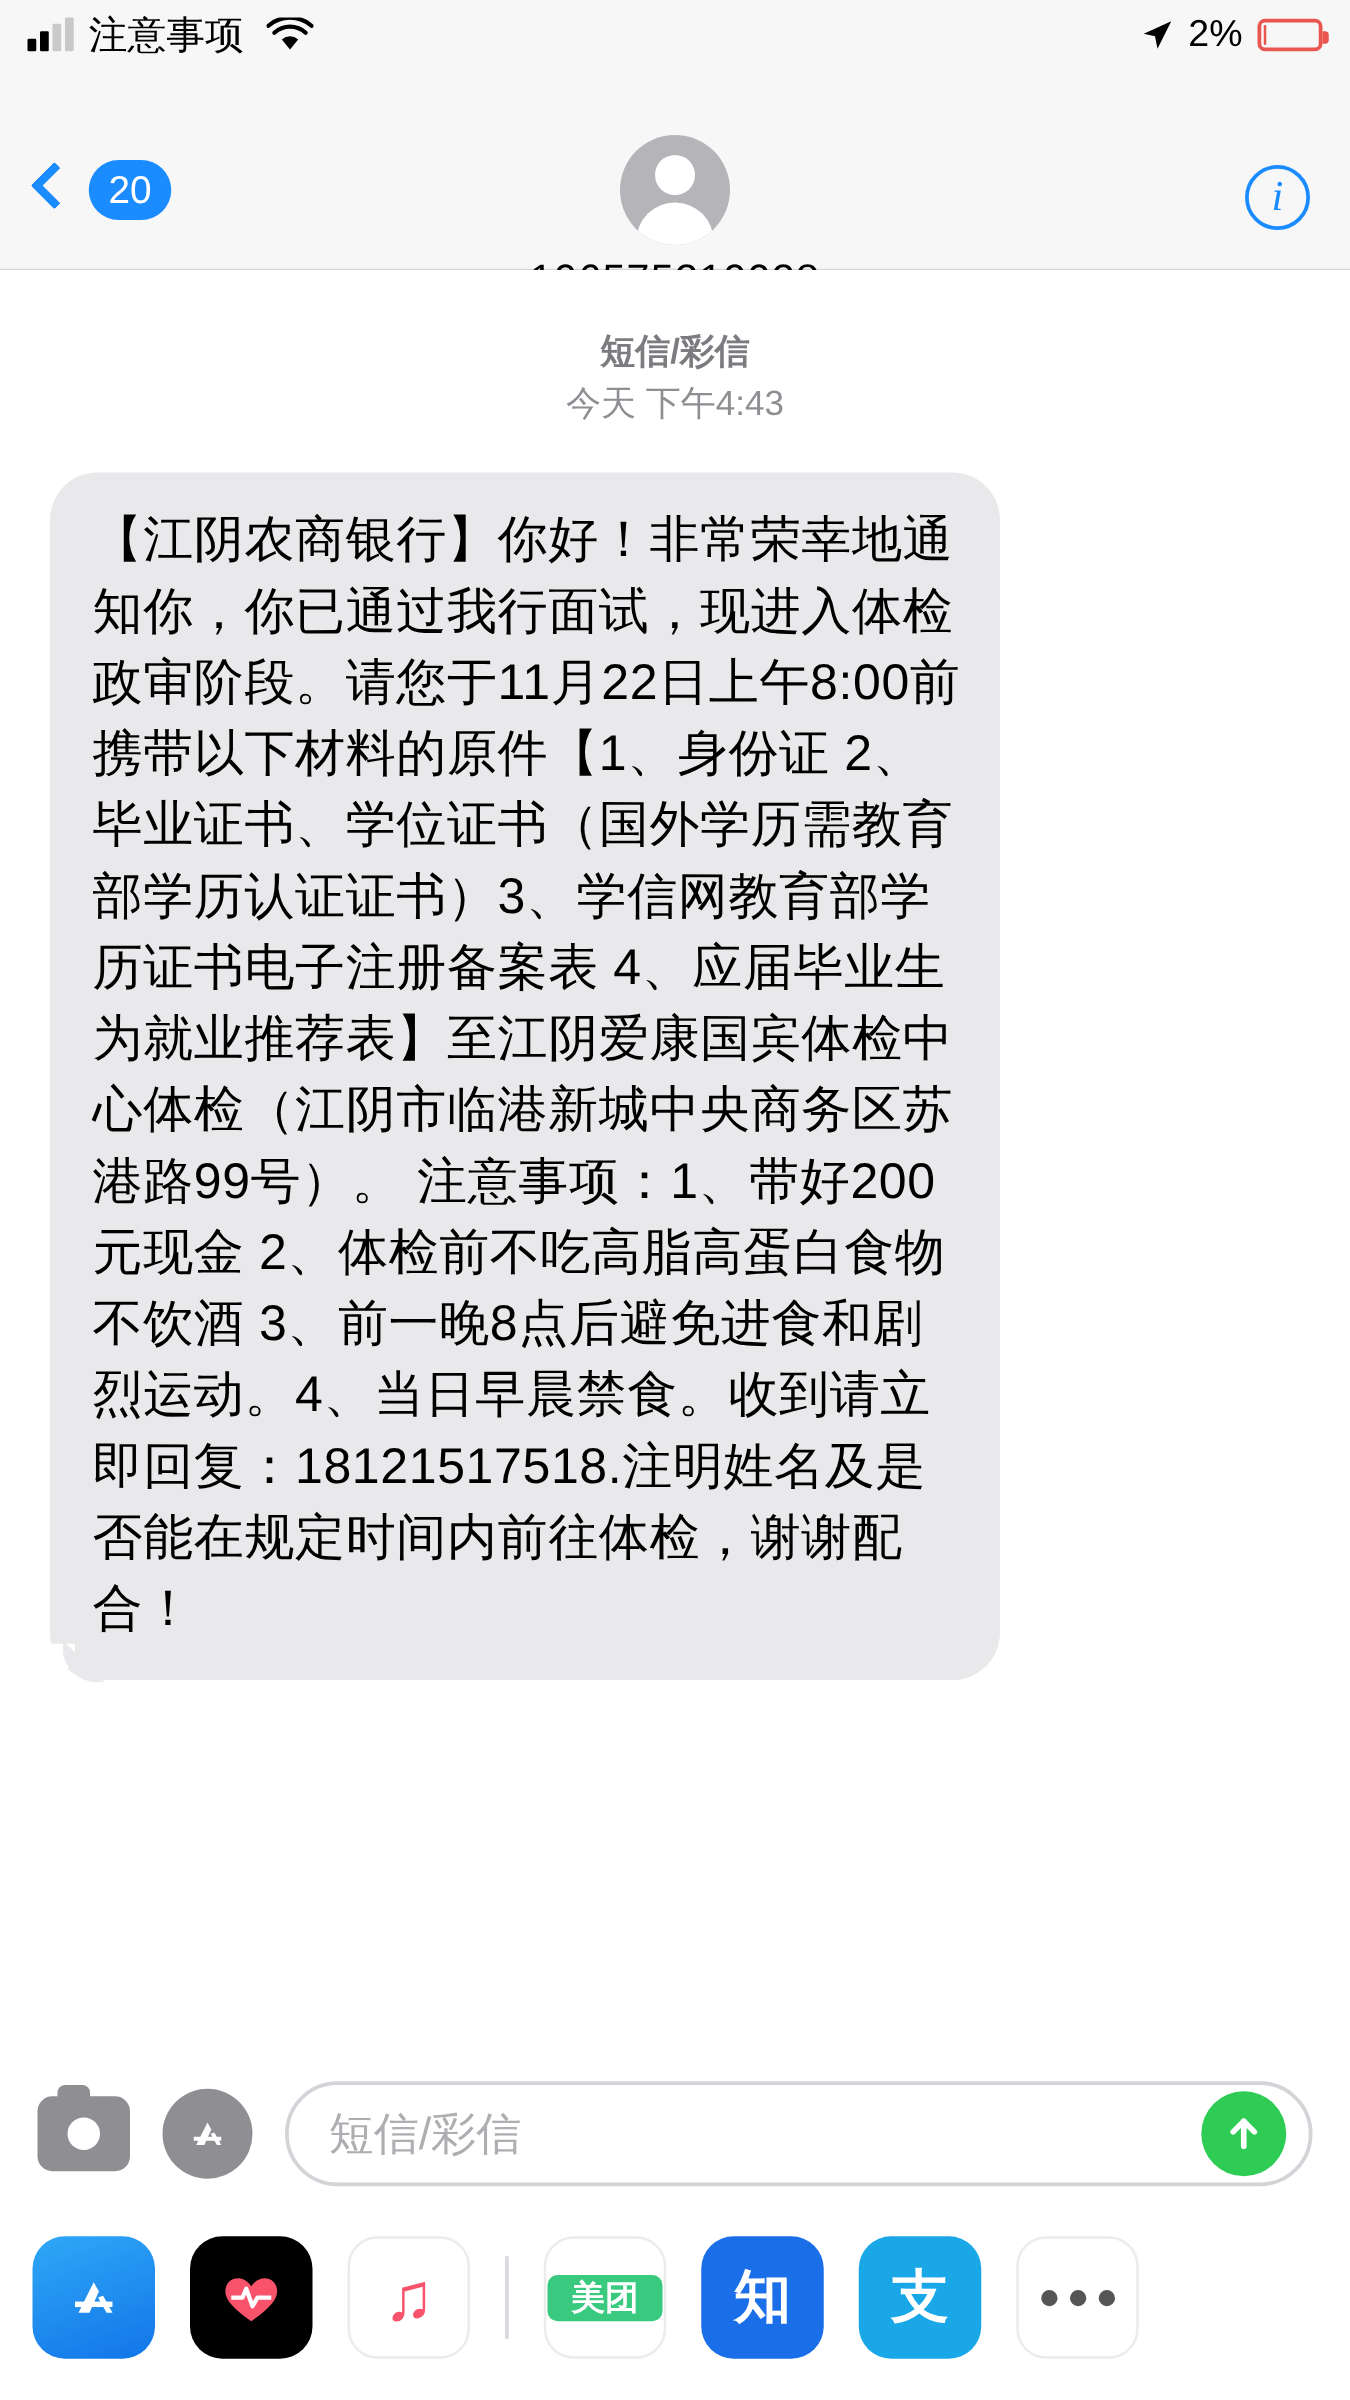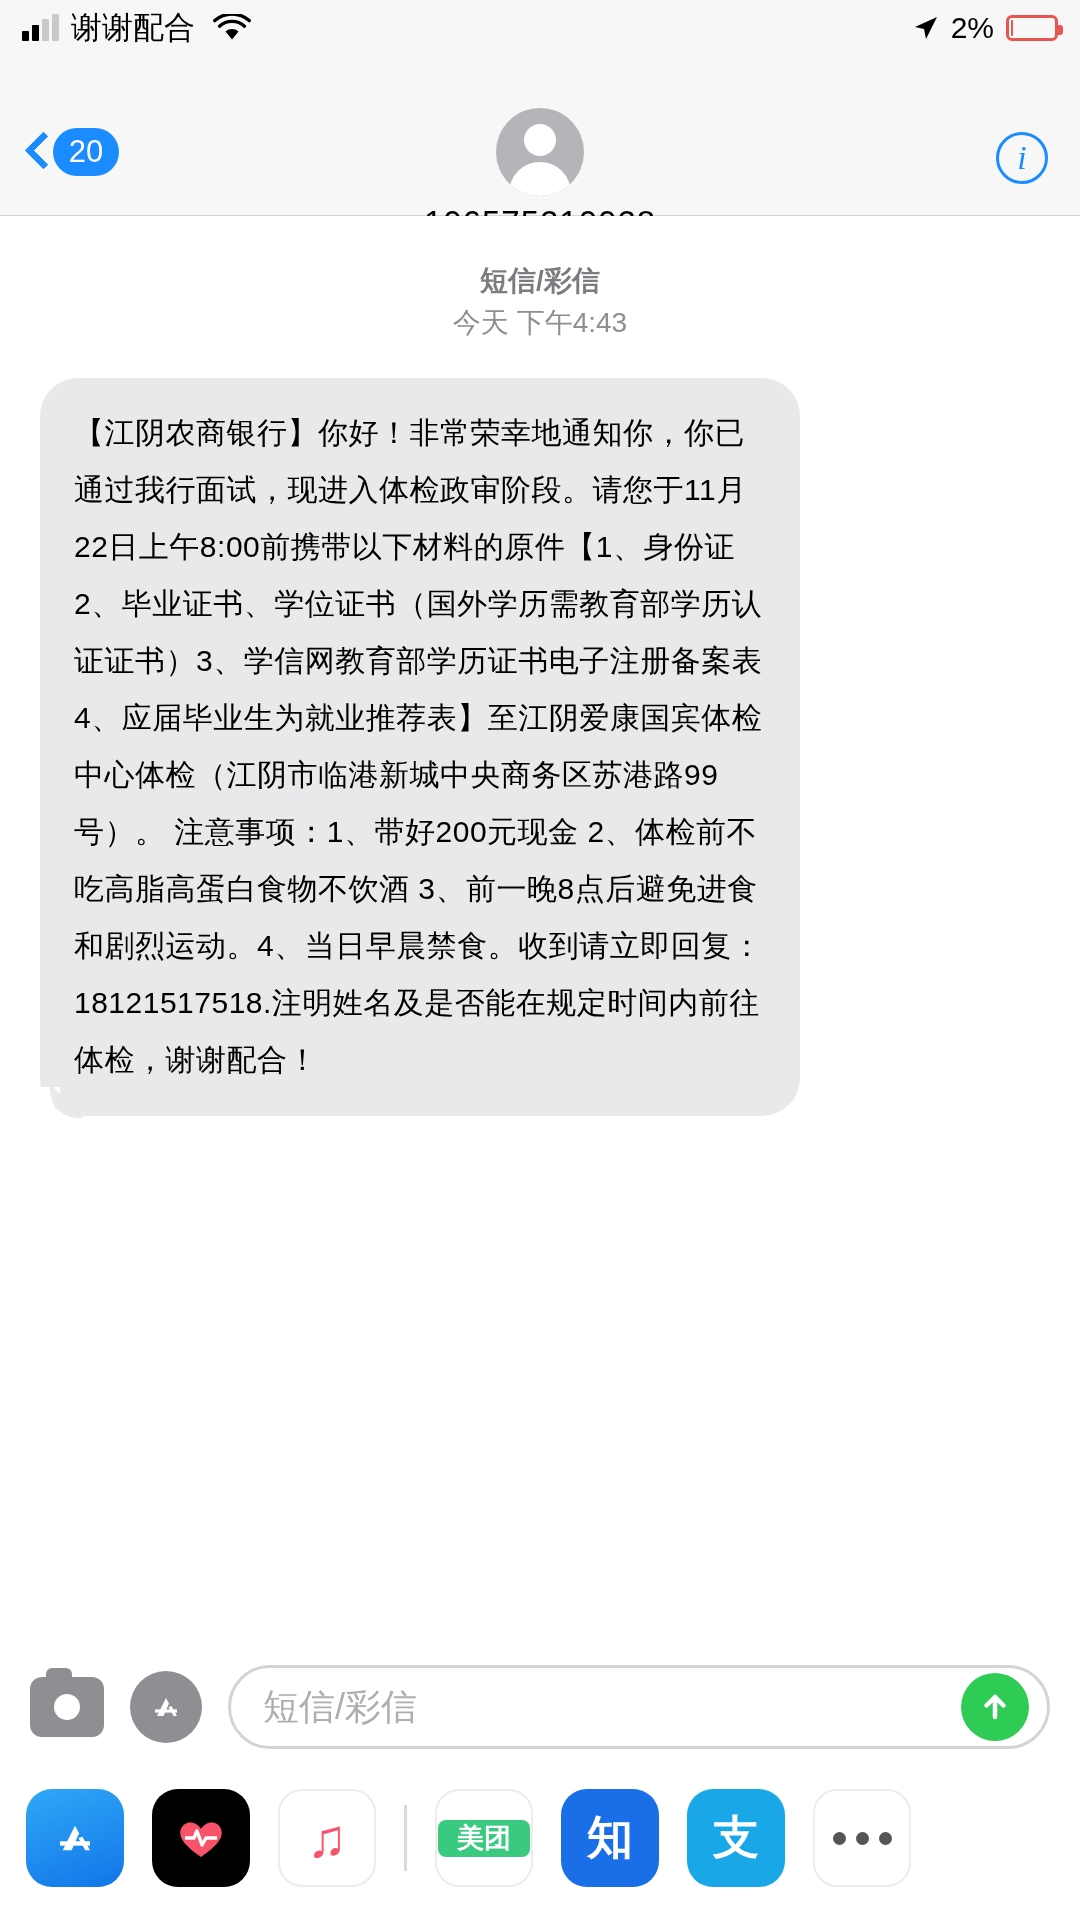--- a/index.html
+++ b/index.html
@@ -84,22 +84,22 @@
     background: #f7f7f7;
     height: 160px;
     position: relative;
     flex: 0 0 auto;
     border-bottom: 1px solid #d6d6d6;
   }
   .back-group {
     position: absolute;
     left: 26px; top: 72px;
     display: flex;
-    align-items: center;
-    gap: 1px;
+    align-items: flex-start;
+    gap: 19px;
   }
   .chev {
     width: 26px; height: 44px;
     position: relative;
   }
   .chev::before {
     content: "";
     position: absolute;
     left: 4px; top: 7px;
     width: 20px; height: 20px;
@@ -191,21 +191,21 @@
     display: flex;
     padding: 0 40px;
     margin-top: 34px;
   }
   .bubble {
     position: relative;
     max-width: 760px;
     background: #e9e9eb;
     border-radius: 38px;
     padding: 26px 30px 28px 34px;
-    font-size: 30px;
+    font-size: 40px;
     line-height: 57px;
     color: #000;
     letter-spacing: 0.5px;
     word-break: break-word;
   }
   .bubble::after {
     content: "";
     position: absolute;
     left: 10px;
     bottom: -2px;
@@ -341,21 +341,21 @@
 <div id="app">
 
   <div class="statusbar">
     <div class="sb-left">
       <span class="signal">
         <i></i>
           <i></i>
           <i></i>
           <i></i>
       </span>
-      <span class="carrier">谢谢配合</span>
+      <span class="carrier">注意事项</span>
       <span class="wifi">
         <svg width="38" height="28" viewBox="0 0 38 28">
           <path d="M19 25.5 L12.5 17.5 a10 10 0 0 1 13 0 Z" fill="#000"></path>
           <path d="M6.5 12.2 a18.5 18.5 0 0 1 25 0" stroke="#000" stroke-width="3.4" fill="none" stroke-linecap="round"></path>
           <path d="M1.8 6.6 a26 26 0 0 1 34.4 0" stroke="#000" stroke-width="3.4" fill="none" stroke-linecap="round"></path>
         </svg>
       </span>
     </div>
     <div class="sb-right">
       <span class="loc-arrow">

